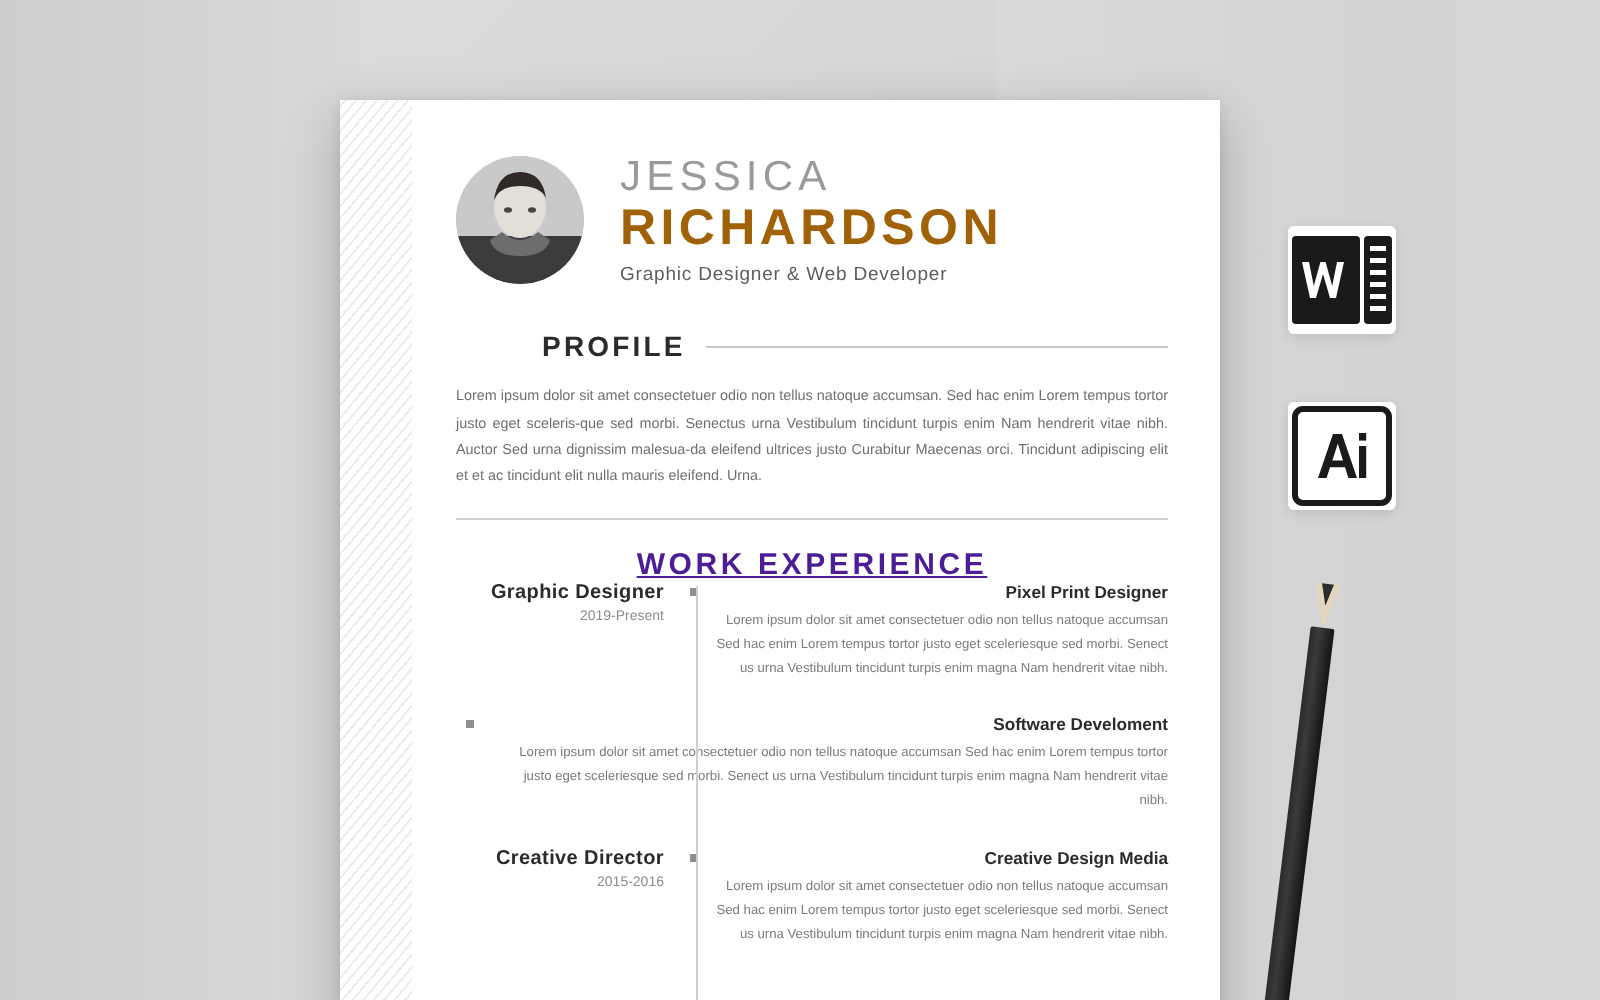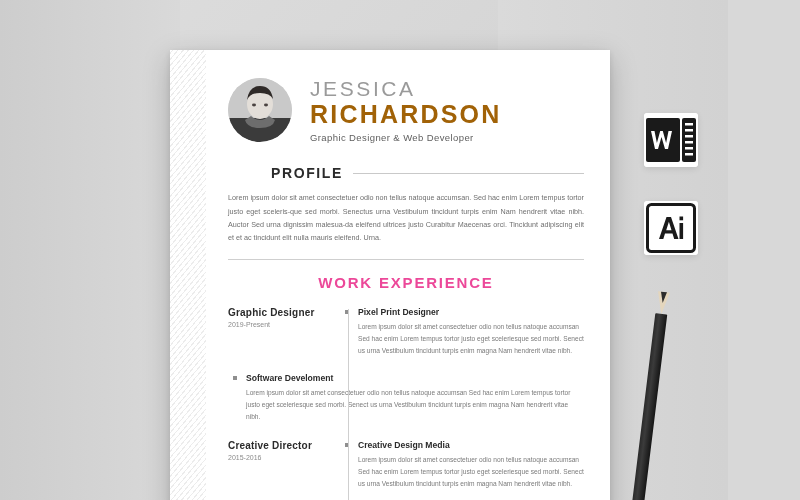--- a/index.html
+++ b/index.html
@@ -141,27 +141,28 @@
     height: 1px;
     background: #cfcfcf;
   }
 
   .work-head {
     margin-top: 14px;
     text-align: center;
     font-size: 15px;
     font-weight: 700;
     letter-spacing: 1.8px;
-    color: #ec4899;
+    color: #4c1d95;
+    text-decoration: underline;
   }
 
   
   .exp-wrap {
-    margin-top: 16px;
     position: relative;
+    text-align: right;
   }
   .timeline {
     position: absolute;
     left: 120px;
     top: 2px;
     bottom: -30px;
     width: 1px;
     background: #cfcfcf;
   }
   .exp-row {

